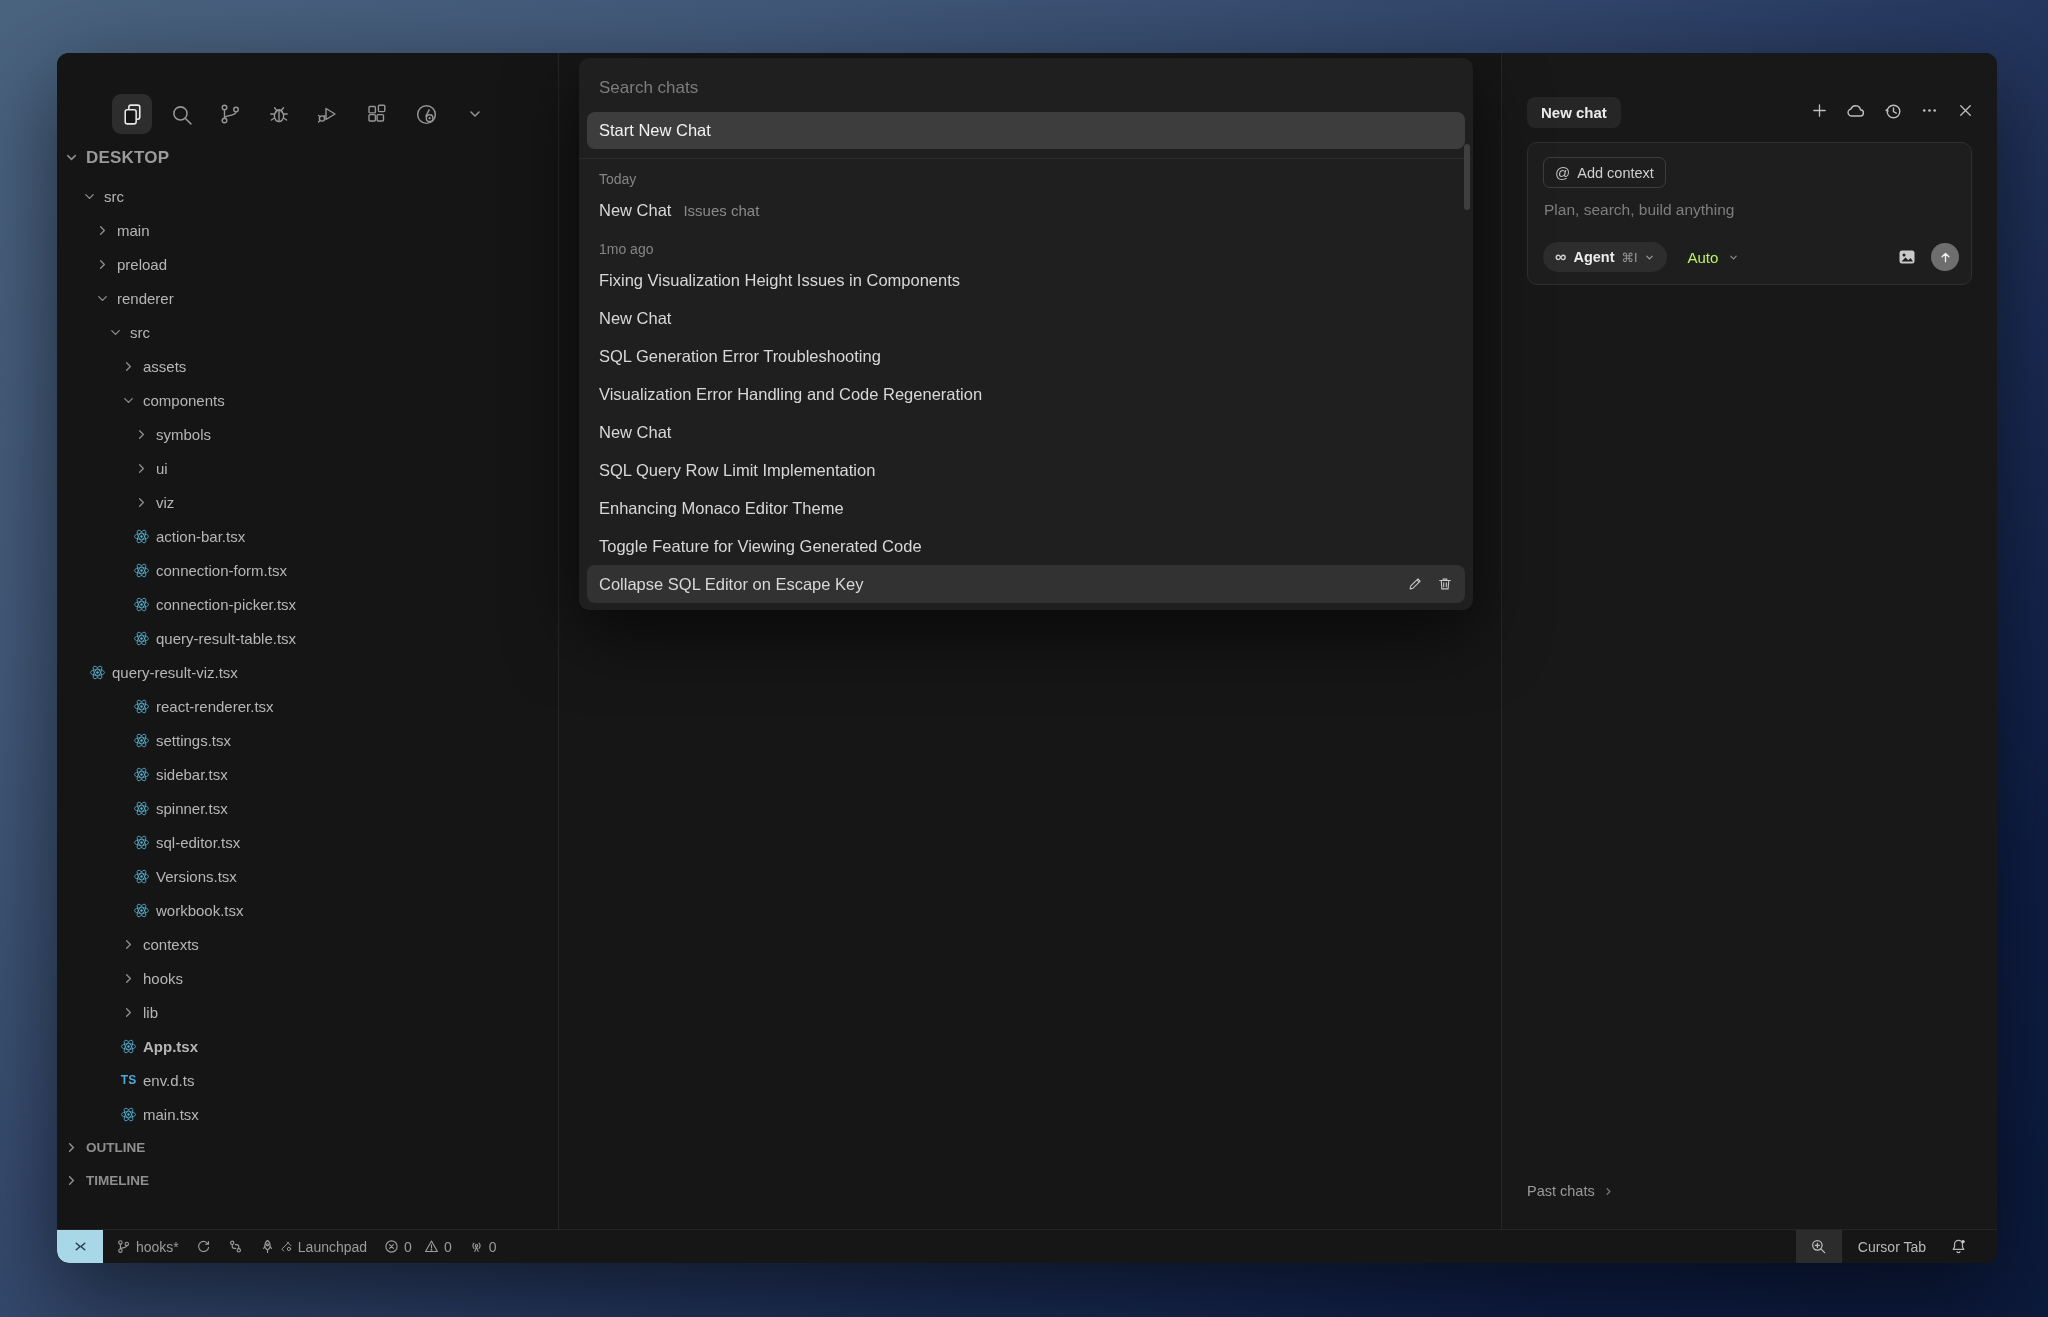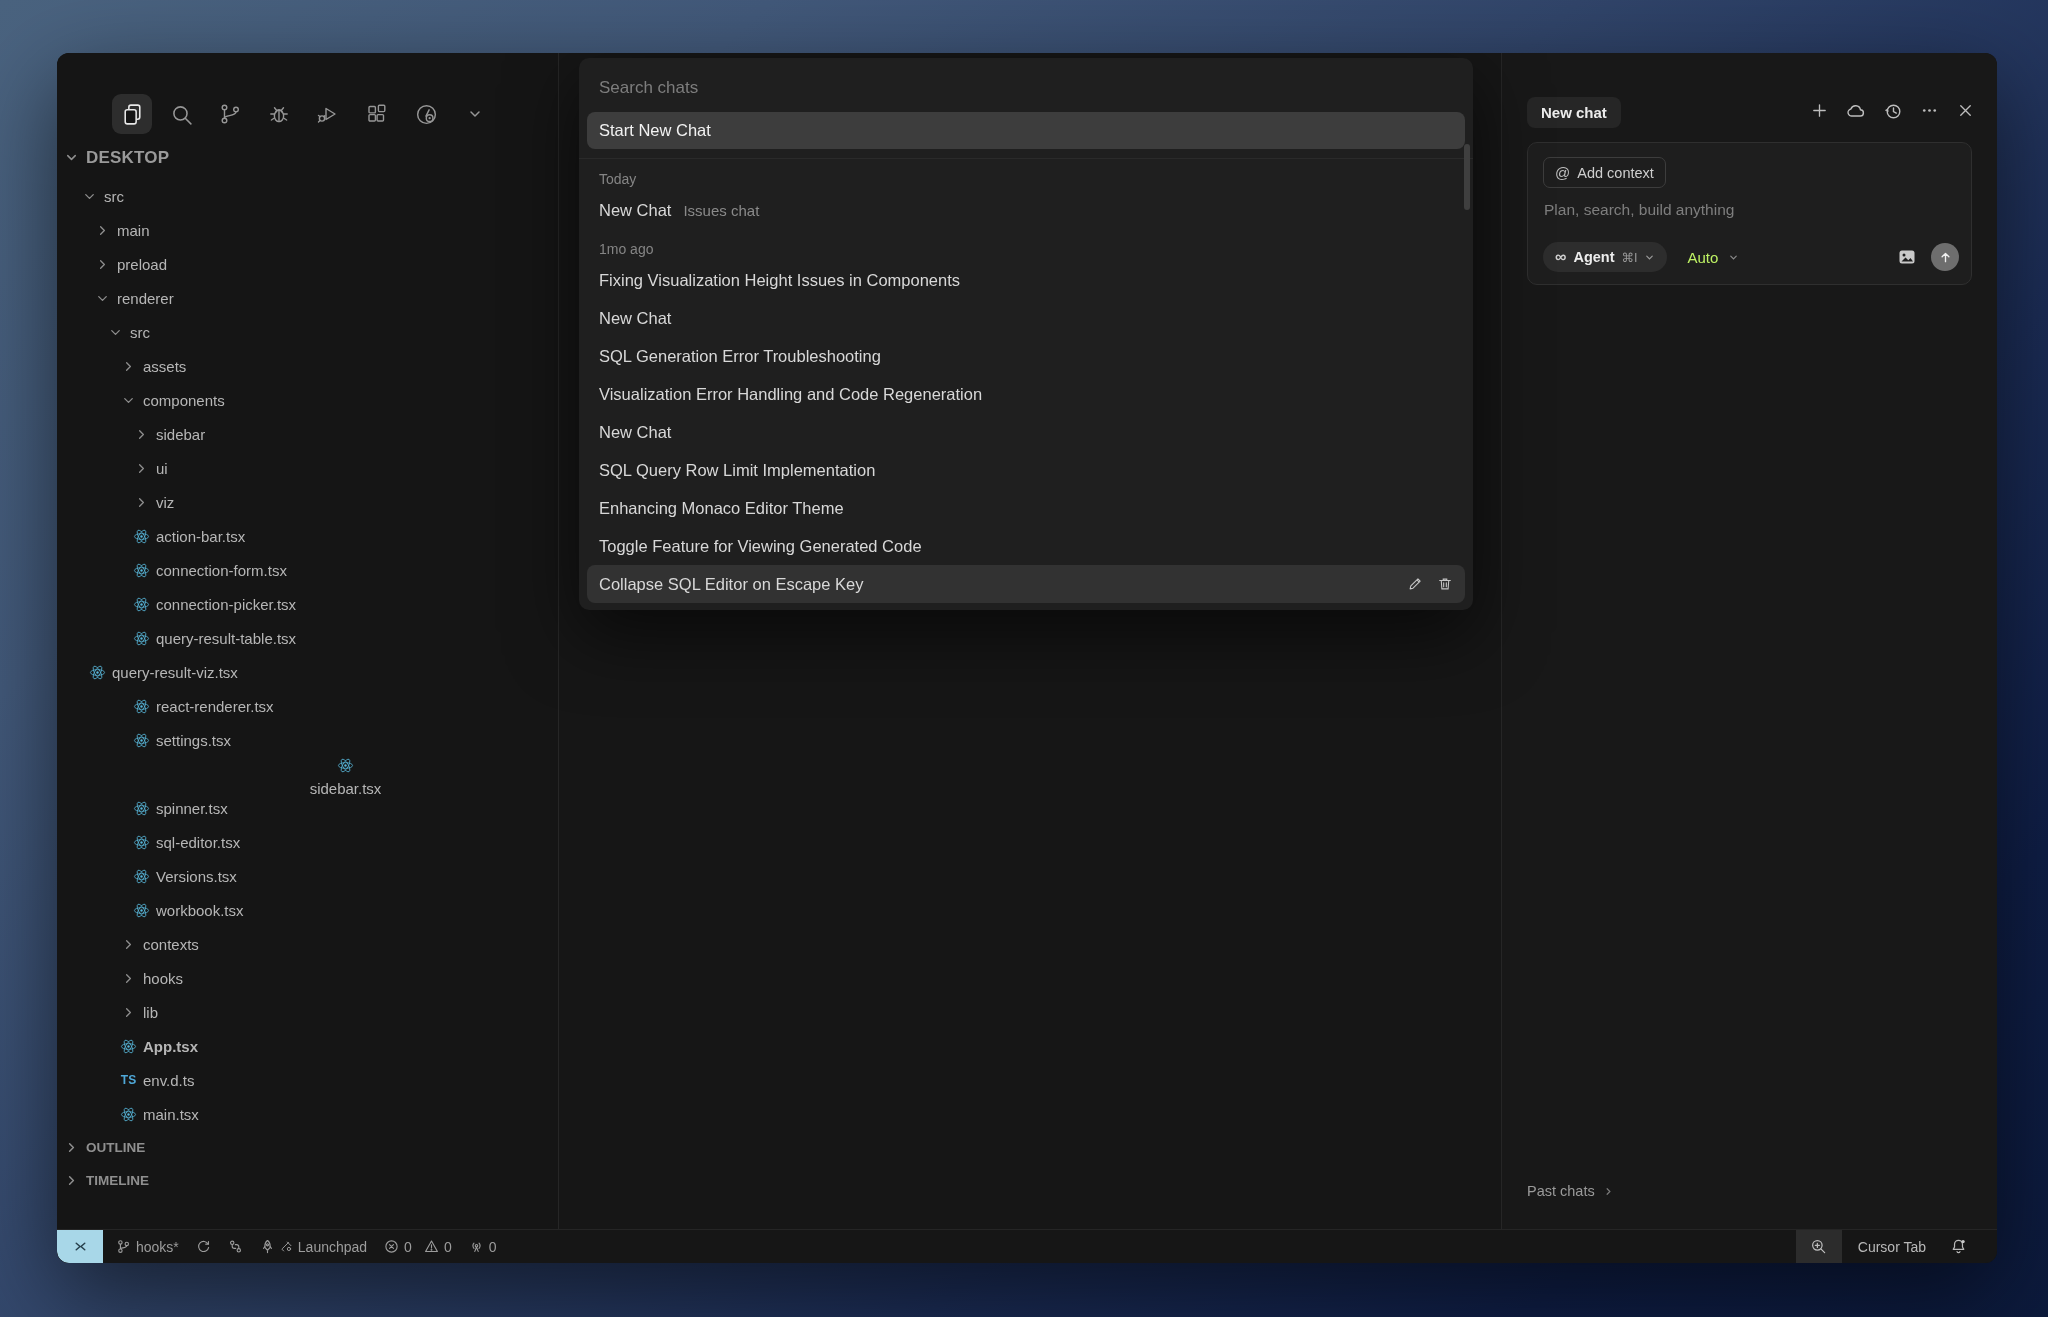--- a/index.html
+++ b/index.html
@@ -215,21 +215,21 @@
                 </svg>
               </span>
               <span>components</span>
             </div>
             <div class="tree-row" style="padding-left: 76px;">
               <span class="slot">
                 <svg viewBox="0 0 16 16" width="15" height="15">
                   <path d="M6 4l4 4-4 4" fill="none" stroke="currentColor" stroke-width="1.4" stroke-linecap="round" stroke-linejoin="round"></path>
                 </svg>
               </span>
-              <span>sidebar</span>
+              <span>symbols</span>
             </div>
             <div class="tree-row" style="padding-left: 76px;">
               <span class="slot">
                 <svg viewBox="0 0 16 16" width="15" height="15">
                   <path d="M6 4l4 4-4 4" fill="none" stroke="currentColor" stroke-width="1.4" stroke-linecap="round" stroke-linejoin="round"></path>
                 </svg>
               </span>
               <span>ui</span>
             </div>
             <div class="tree-row" style="padding-left: 76px;">
@@ -310,21 +310,21 @@
               <span class="slot">
                 <svg viewBox="0 0 24 24" width="17" height="17" fill="none" stroke="#58b6d9" stroke-width="1.1">
                   <ellipse cx="12" cy="12" rx="10" ry="4"></ellipse>
                   <ellipse cx="12" cy="12" rx="10" ry="4" transform="rotate(60 12 12)"></ellipse>
                   <ellipse cx="12" cy="12" rx="10" ry="4" transform="rotate(120 12 12)"></ellipse>
                   <circle cx="12" cy="12" r="1.7" fill="#58b6d9" stroke="none"></circle>
                 </svg>
               </span>
               <span>settings.tsx</span>
             </div>
-            <div class="tree-row" style="padding-left: 76px; flex-direction: column;">
+            <div class="tree-row" style="padding-left: 76px;">
               <span class="slot">
                 <svg viewBox="0 0 24 24" width="17" height="17" fill="none" stroke="#58b6d9" stroke-width="1.1">
                   <ellipse cx="12" cy="12" rx="10" ry="4"></ellipse>
                   <ellipse cx="12" cy="12" rx="10" ry="4" transform="rotate(60 12 12)"></ellipse>
                   <ellipse cx="12" cy="12" rx="10" ry="4" transform="rotate(120 12 12)"></ellipse>
                   <circle cx="12" cy="12" r="1.7" fill="#58b6d9" stroke="none"></circle>
                 </svg>
               </span>
               <span>sidebar.tsx</span>
             </div>

